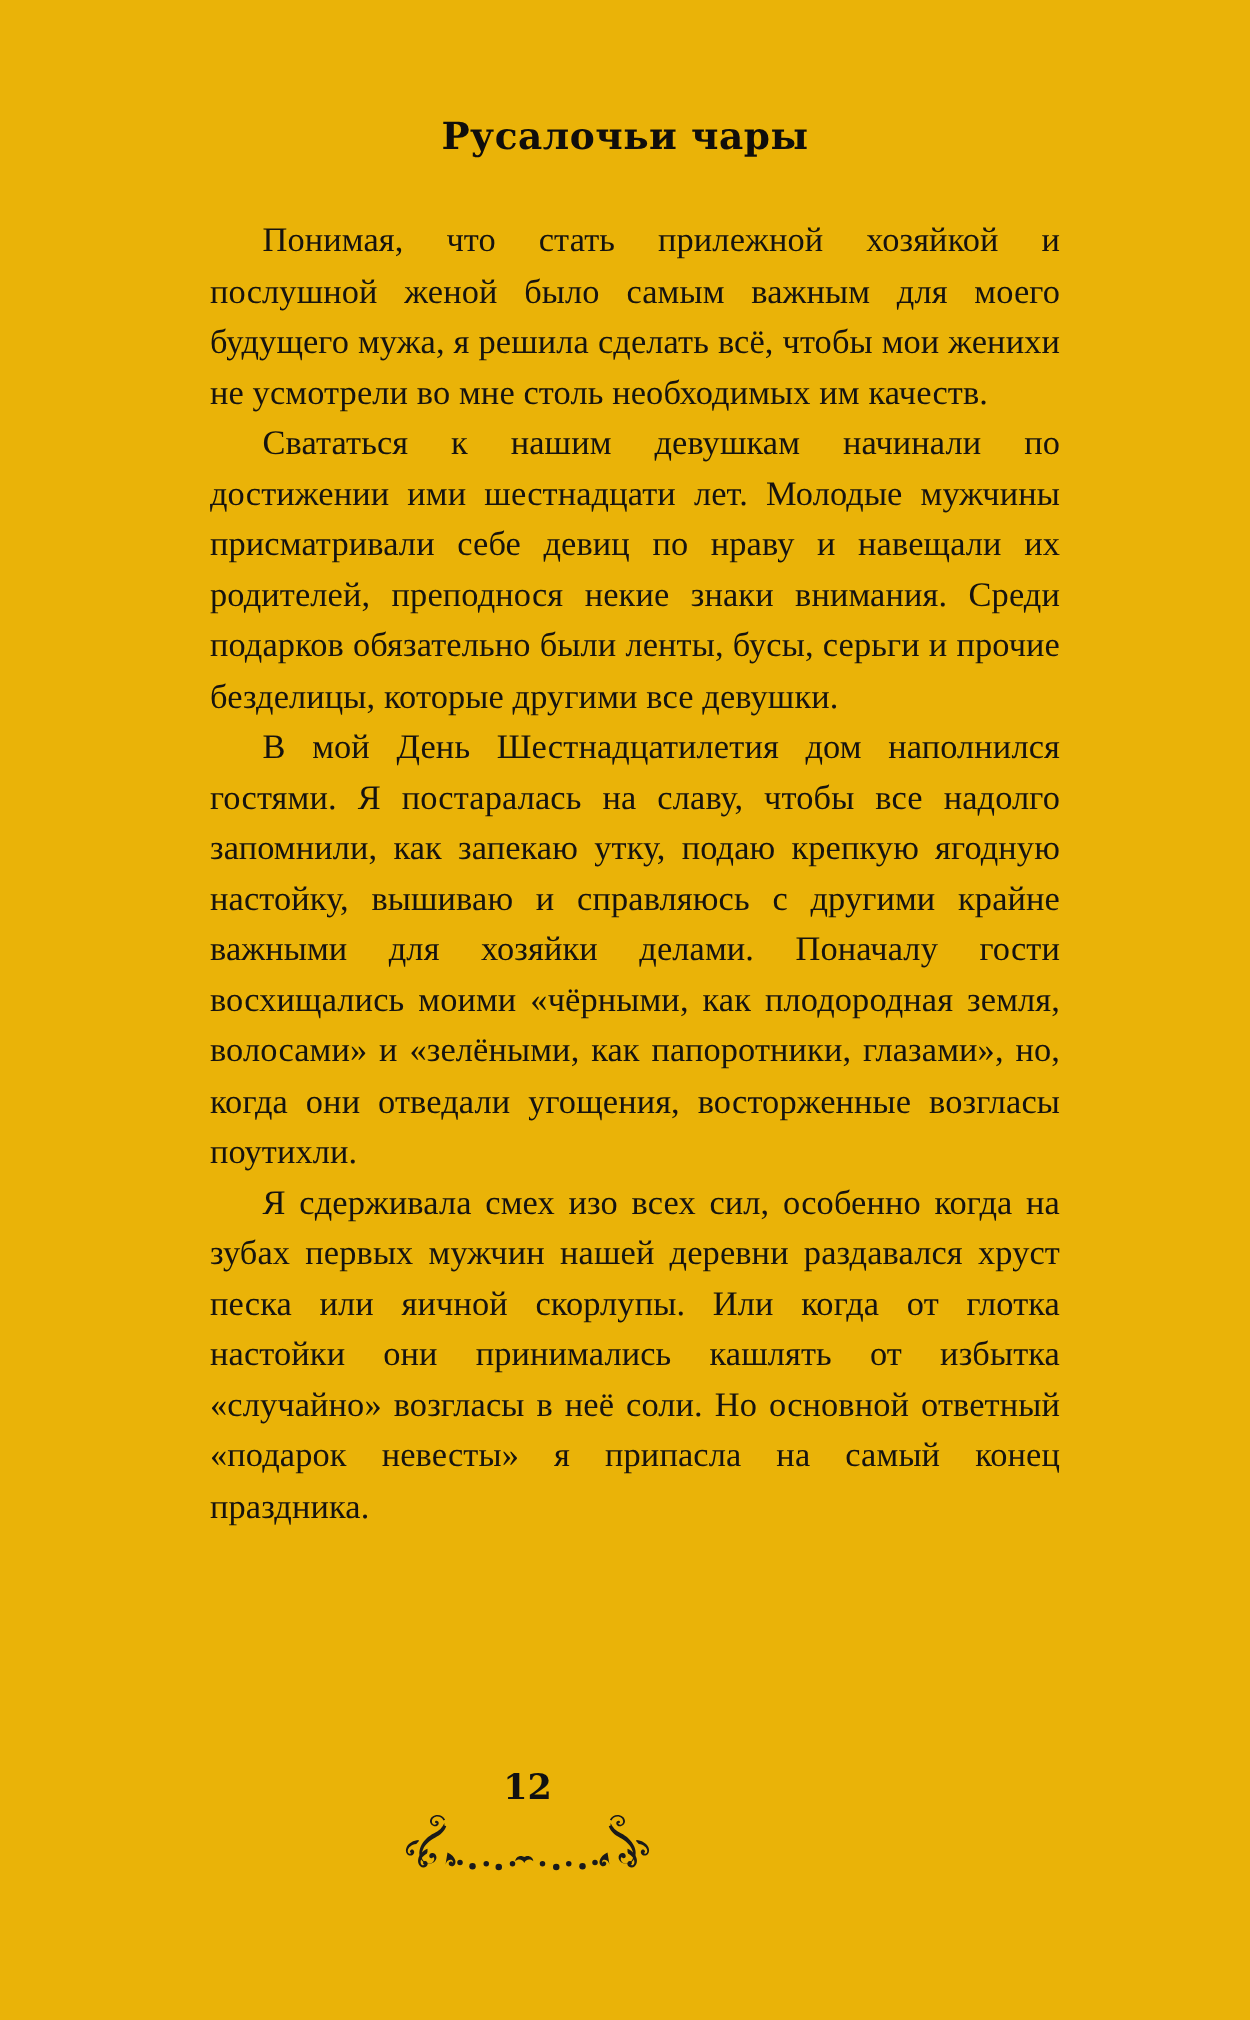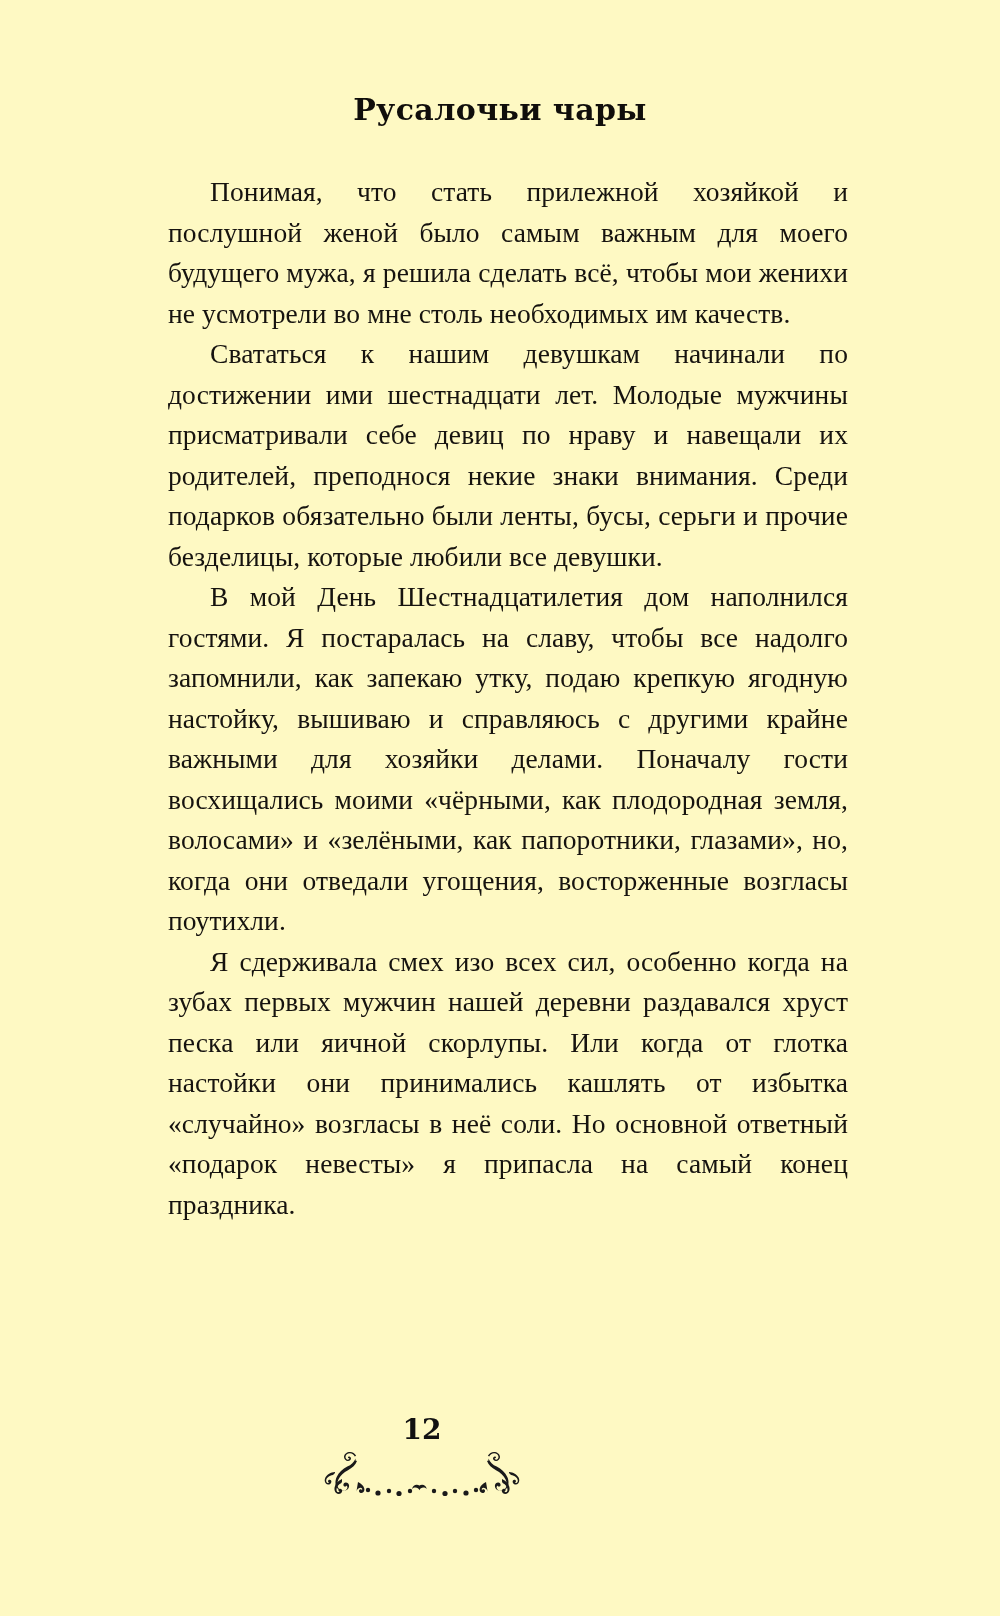--- a/index.html
+++ b/index.html
@@ -13,21 +13,21 @@
     font-family: "Liberation Serif", serif;
     color: #15130f;
     position: relative;
     overflow: hidden;
   }
   .page {
     width: 1000px;
     height: 1616px;
     box-sizing: border-box;
     position: relative;
-    background: #fef9c3;
+    background: #eab308;
   }
   .page-header {
     position: absolute;
     top: 92px;
     left: 0;
     width: 1000px;
     text-align: center;
     font-family: "DejaVu Serif", serif;
     font-weight: bold;
     font-size: 30px;
@@ -76,21 +76,21 @@
 </style>
 </head>
 <body>
 
 <div class="page">
 
   <div class="page-header">Русалочьи чары</div>
 
   <div class="content">
     <p class="para indent">Понимая, что стать прилежной хозяйкой и послушной женой было самым важным для моего будущего мужа, я решила сделать всё, чтобы мои женихи не усмотрели во мне столь необходимых им качеств.</p>
-    <p class="para indent">Свататься к нашим девушкам начинали по достижении ими шестнадцати лет. Молодые мужчины присматривали себе девиц по нраву и навещали их родителей, преподнося некие знаки внимания. Среди подарков обязательно были ленты, бусы, серьги и прочие безделицы, которые любили все девушки.</p>
+    <p class="para indent">Свататься к нашим девушкам начинали по достижении ими шестнадцати лет. Молодые мужчины присматривали себе девиц по нраву и навещали их родителей, преподнося некие знаки внимания. Среди подарков обязательно были ленты, бусы, серьги и прочие безделицы, которые другими все девушки.</p>
     <p class="para indent">В мой День Шестнадцатилетия дом наполнился гостями. Я постаралась на славу, чтобы все надолго запомнили, как запекаю утку, подаю крепкую ягодную настойку, вышиваю и справляюсь с другими крайне важными для хозяйки делами. Поначалу гости восхищались моими «чёрными, как плодородная земля, волосами» и «зелёными, как папоротники, глазами», но, когда они отведали угощения, восторженные возгласы поутихли.</p>
     <p class="para indent">Я сдерживала смех изо всех сил, особенно когда на зубах первых мужчин нашей деревни раздавался хруст песка или яичной скорлупы. Или когда от глотка настойки они принимались кашлять от избытка «случайно» возгласы в неё соли. Но основной ответный «подарок невесты» я припасла на самый конец праздника.</p>
   </div>
 
   <div class="footer">
     <div class="page-number">12</div>
     <svg class="ornament" width="200" height="52" viewBox="0 0 200 52">
       <g fill="#1a1a1a">
         <path d="M28 6c-3 0-6 2-6 5 0 2 2 4 4 4 1.5 0 3-1 3-2.5 0-1-.8-2-1.8-2-.6 0-1.2.4-1.2 1 0 .5.4.8.8.8.2 0 .4-.1.5-.2.1.9-.6 1.6-1.5 1.6-1.3 0-2.3-1.1-2.3-2.6 0-2.2 2-3.9 4.4-3.9 2.2 0 4 1.3 4.9 3.2l1.3-.6C32.9 7.6 30.7 6 28 6z"></path>
         <path d="M33.5 12.4c-1.3 3.4-4.3 6.4-8.2 8.2-4.6 2.2-8.6 6-10.6 10.4-1.9 4.2-1.6 8.6.8 11.4 2 2.4 5.2 3.3 8 2.2 2.4-.9 3.9-3 3.6-5.2-.2-1.8-1.7-3.1-3.4-3-1.4.1-2.4 1.2-2.3 2.5.1 1 .9 1.7 1.8 1.6.7 0 1.2-.5 1.3-1.1.5.4.8 1 .9 1.6.2 1.5-.9 2.9-2.5 3.5-2.1.8-4.5.1-6-1.7-1.9-2.2-2.1-5.8-.5-9.3 1.8-3.9 5.4-7.3 9.6-9.3 4.3-2 7.6-5.3 9-9.1l-1.5-.7z"></path>

